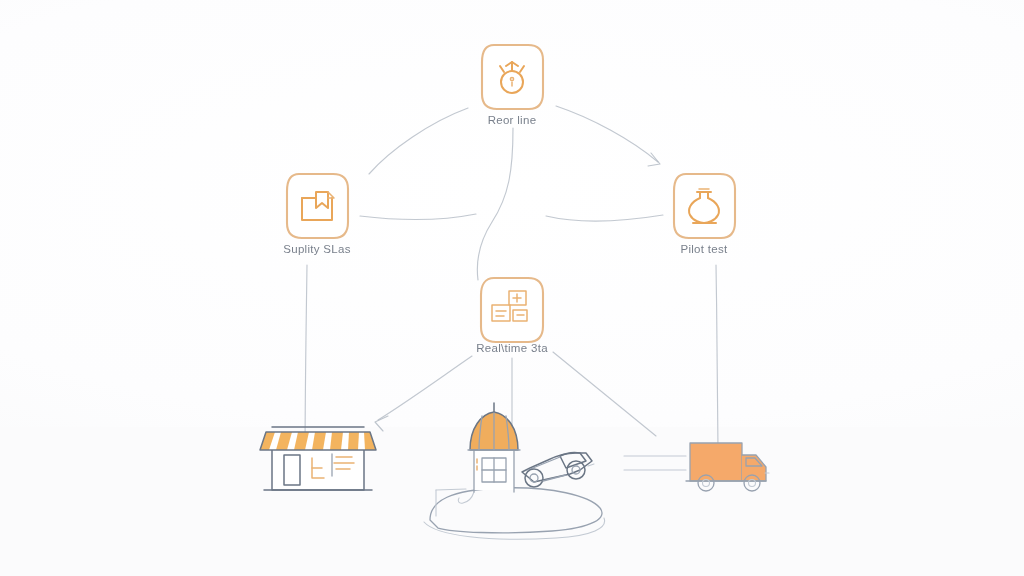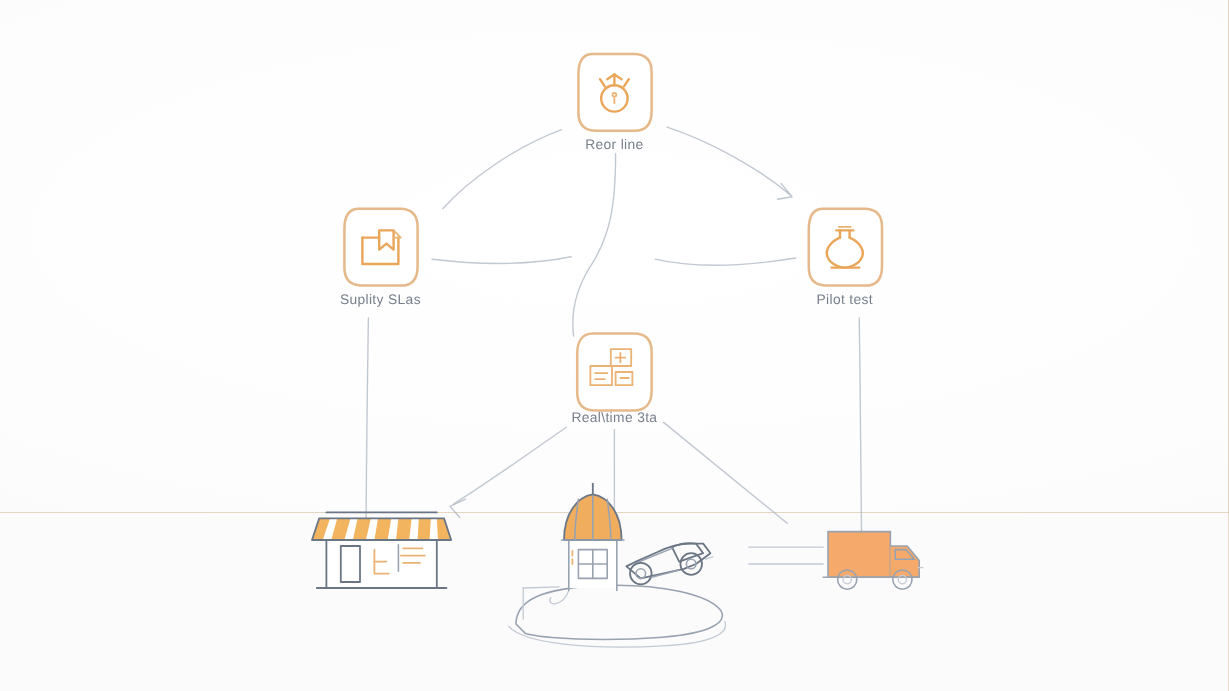--- a/index.html
+++ b/index.html
@@ -11,21 +11,21 @@
     width: 1024px;
     height: 576px;
     overflow: hidden;
     font-family: "Liberation Sans", sans-serif;
     background: #fbfbfc;
   }
   #canvas {
     position: relative;
     width: 1024px;
     height: 427px;
-    background: #a16207;
+    background: #7dd3fc;
   }
   
   #paper-texture {
     position: absolute;
     inset: 0;
     background:
       radial-gradient(ellipse 120% 100% at 50% 45%, #ffffff 0%, #fdfdfe 55%, #f7f8f9 100%);
     pointer-events: none;
   }
   svg.layer {

